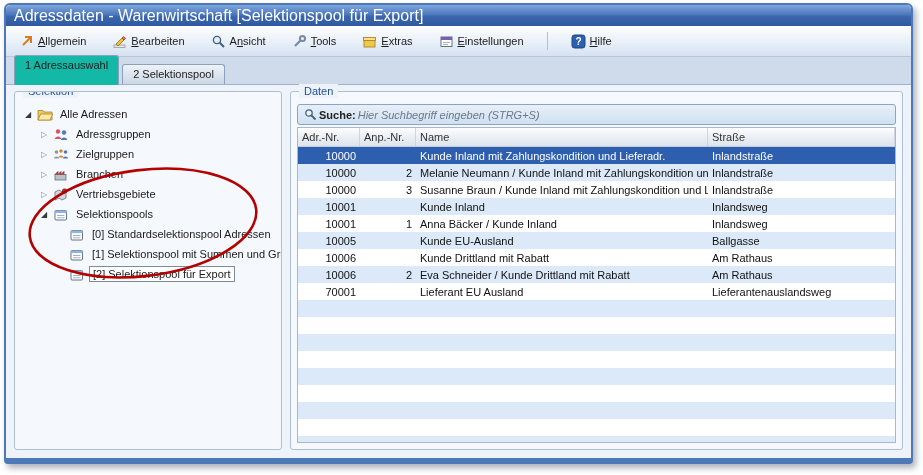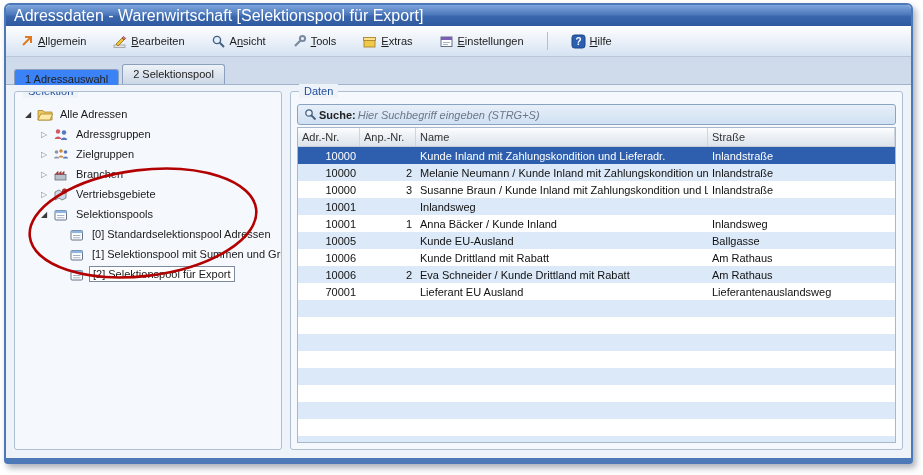--- a/index.html
+++ b/index.html
@@ -6,21 +6,21 @@
   body{width:923px;height:475px;background:#fff;font-family:"Liberation Sans",sans-serif;overflow:hidden;position:relative;-webkit-font-smoothing:antialiased}
   .window{position:absolute;left:4px;top:3px;width:909px;height:461px;border:2px solid #4d79b8;border-bottom-width:6px;border-radius:6px 6px 4px 4px;box-shadow:3px 4px 6px rgba(70,80,100,.45);background:#eef3fa;display:flex;flex-direction:column;overflow:hidden;box-sizing:border-box}
   .titlebar{height:21px;flex:none;background:linear-gradient(180deg,#7fa6dd 0%,#4d79bc 45%,#3a66ad 55%,#2f5aa0 100%);color:#fff;font-weight:normal;font-size:16px;display:flex;align-items:center;padding:0 8px;border-radius:4px 4px 0 0;white-space:nowrap}
   .toolbar{height:30px;flex:none;display:flex;align-items:center;gap:12px;padding:0 6px;background:linear-gradient(180deg,#fefefe,#e6eef8 60%,#d6e2f2);border-bottom:1px solid #b9c7da}
   .tb-item{display:flex;align-items:center;gap:4px;padding:3px 7px;border-radius:3px;font-size:11px;color:#1c1c1c;cursor:default}
   .tb-item u{text-decoration:underline}
   .tb-icon{width:15px;height:15px;display:inline-flex;flex:none}
   .tb-divider{width:1px;height:18px;background:#b3c0d2;margin:0 4px}
   .tabstrip{height:24px;flex:none;display:flex;align-items:flex-end;padding:3px 8px 0;background:#cfdaea;border-bottom:1px solid #9fb3cc}
   .tab{padding:3px 10px 4px;font-size:11px;border:1px solid #8ba0bd;border-bottom:none;border-radius:3px 3px 0 0;background:linear-gradient(#eef2f8,#ccd7e6);margin-right:3px;color:#222;white-space:nowrap}
-  .tab.active{background:#3b82f6;position:relative;margin-bottom:-1px;padding-bottom:0}
+  .tab.active{background:#14b8a6;position:relative;margin-bottom:-1px;padding-bottom:14px}
   .content{flex:1;display:flex;gap:8px;padding:6px 8px 8px;background:#eef3fa;min-height:0;position:relative}
   .groupbox{border:1px solid #aebfd4;border-radius:3px;position:relative;background:#f5f9fd;box-sizing:border-box}
   .gb-label{position:absolute;top:-8px;left:8px;background:#eef3fa;padding:0 5px;font-size:11px;color:#1f4e9c;line-height:14px}
   .selektion{width:268px;flex:none;padding:12px 4px 4px;overflow:hidden}
   .daten{flex:1;padding:12px 6px 6px;display:flex;flex-direction:column;min-width:0}
   .tree{font-size:11px;color:#1a1a1a}
   .tree-row{height:20px;display:flex;align-items:center;gap:4px;white-space:nowrap}
   .lvl0{padding-left:4px}.lvl1{padding-left:20px}.lvl2{padding-left:36px}
   .exp{width:10px;flex:none;text-align:center;line-height:10px}
   .exp-open::before{content:"◢";color:#3a3a3a;font-size:8px}
@@ -293,20 +293,21 @@
         </div>
         <div class="trow">
           <div class="td num col-adr">10000</div>
           <div class="td num col-anp">3</div>
           <div class="td col-name">Susanne Braun / Kunde Inland mit Zahlungskondition und Lieferadr.</div>
           <div class="td col-str">Inlandstraße</div>
         </div>
         <div class="trow alt">
           <div class="td num col-adr">10001</div>
           <div class="td num col-anp"></div>
+          <div class="td col-name">Kunde Inland</div>
           <div class="td col-str">Inlandsweg</div>
         </div>
         <div class="trow">
           <div class="td num col-adr">10001</div>
           <div class="td num col-anp">1</div>
           <div class="td col-name">Anna Bäcker / Kunde Inland</div>
           <div class="td col-str">Inlandsweg</div>
         </div>
         <div class="trow alt">
           <div class="td num col-adr">10005</div>

